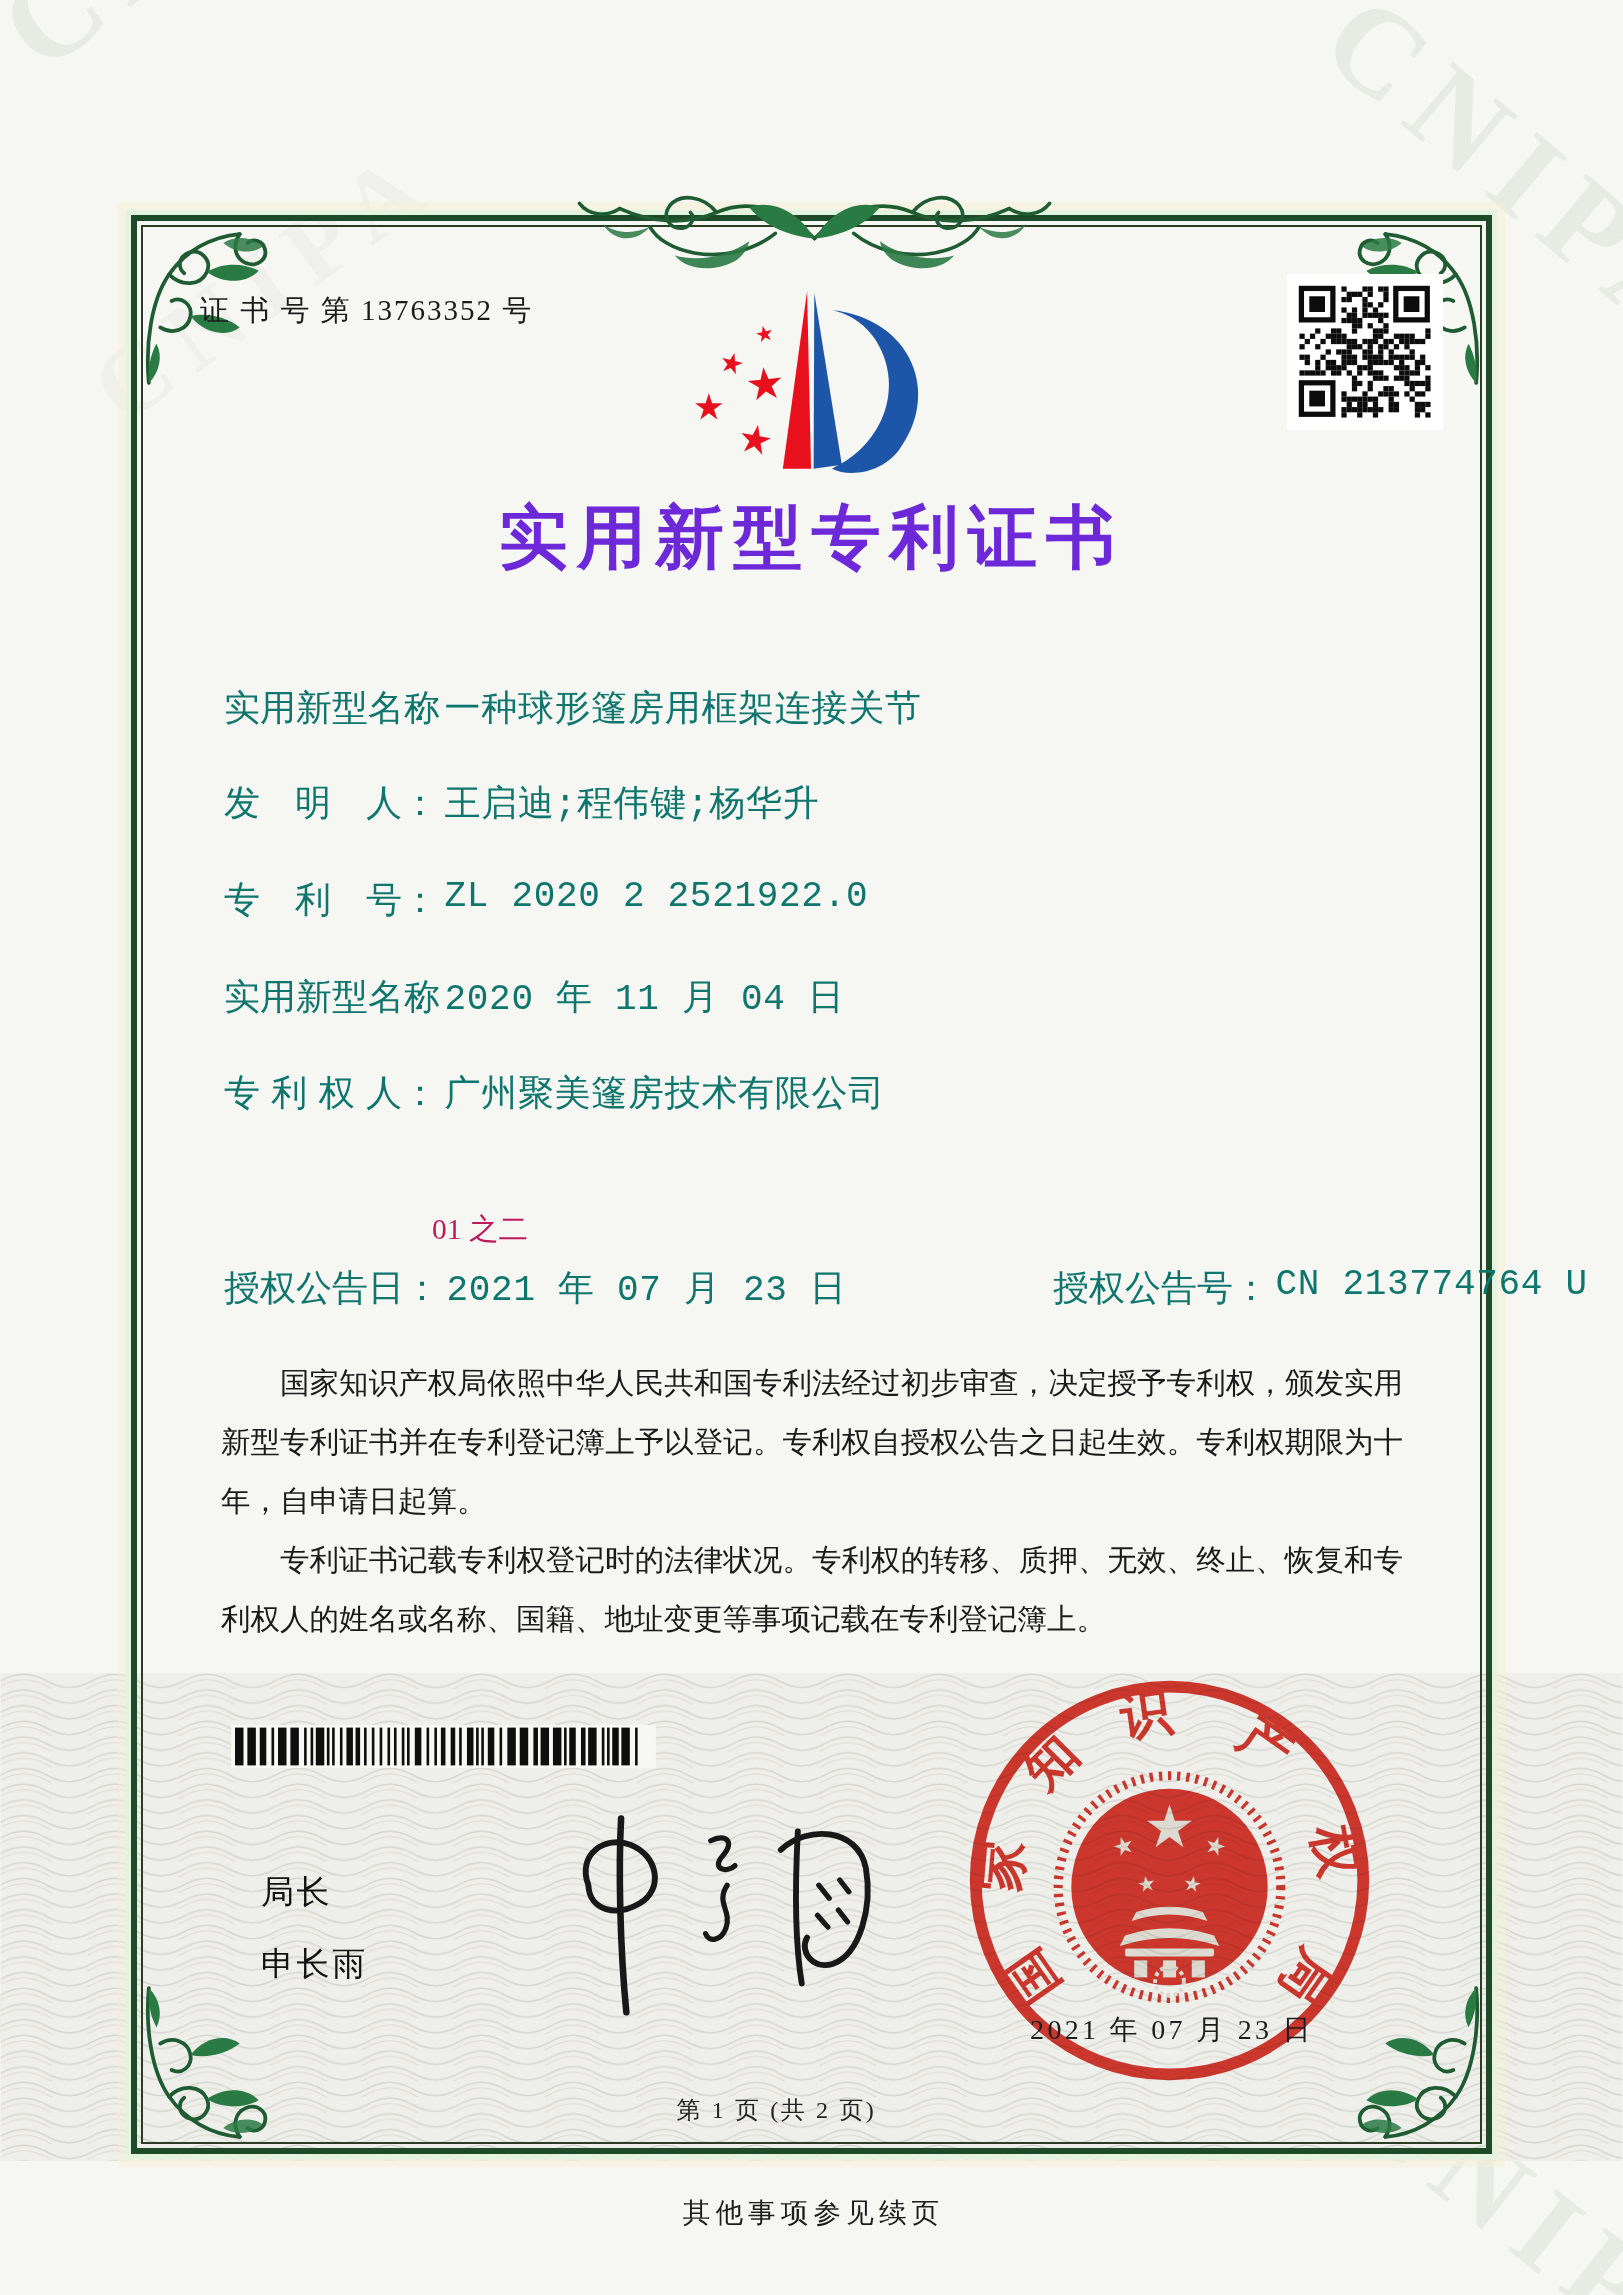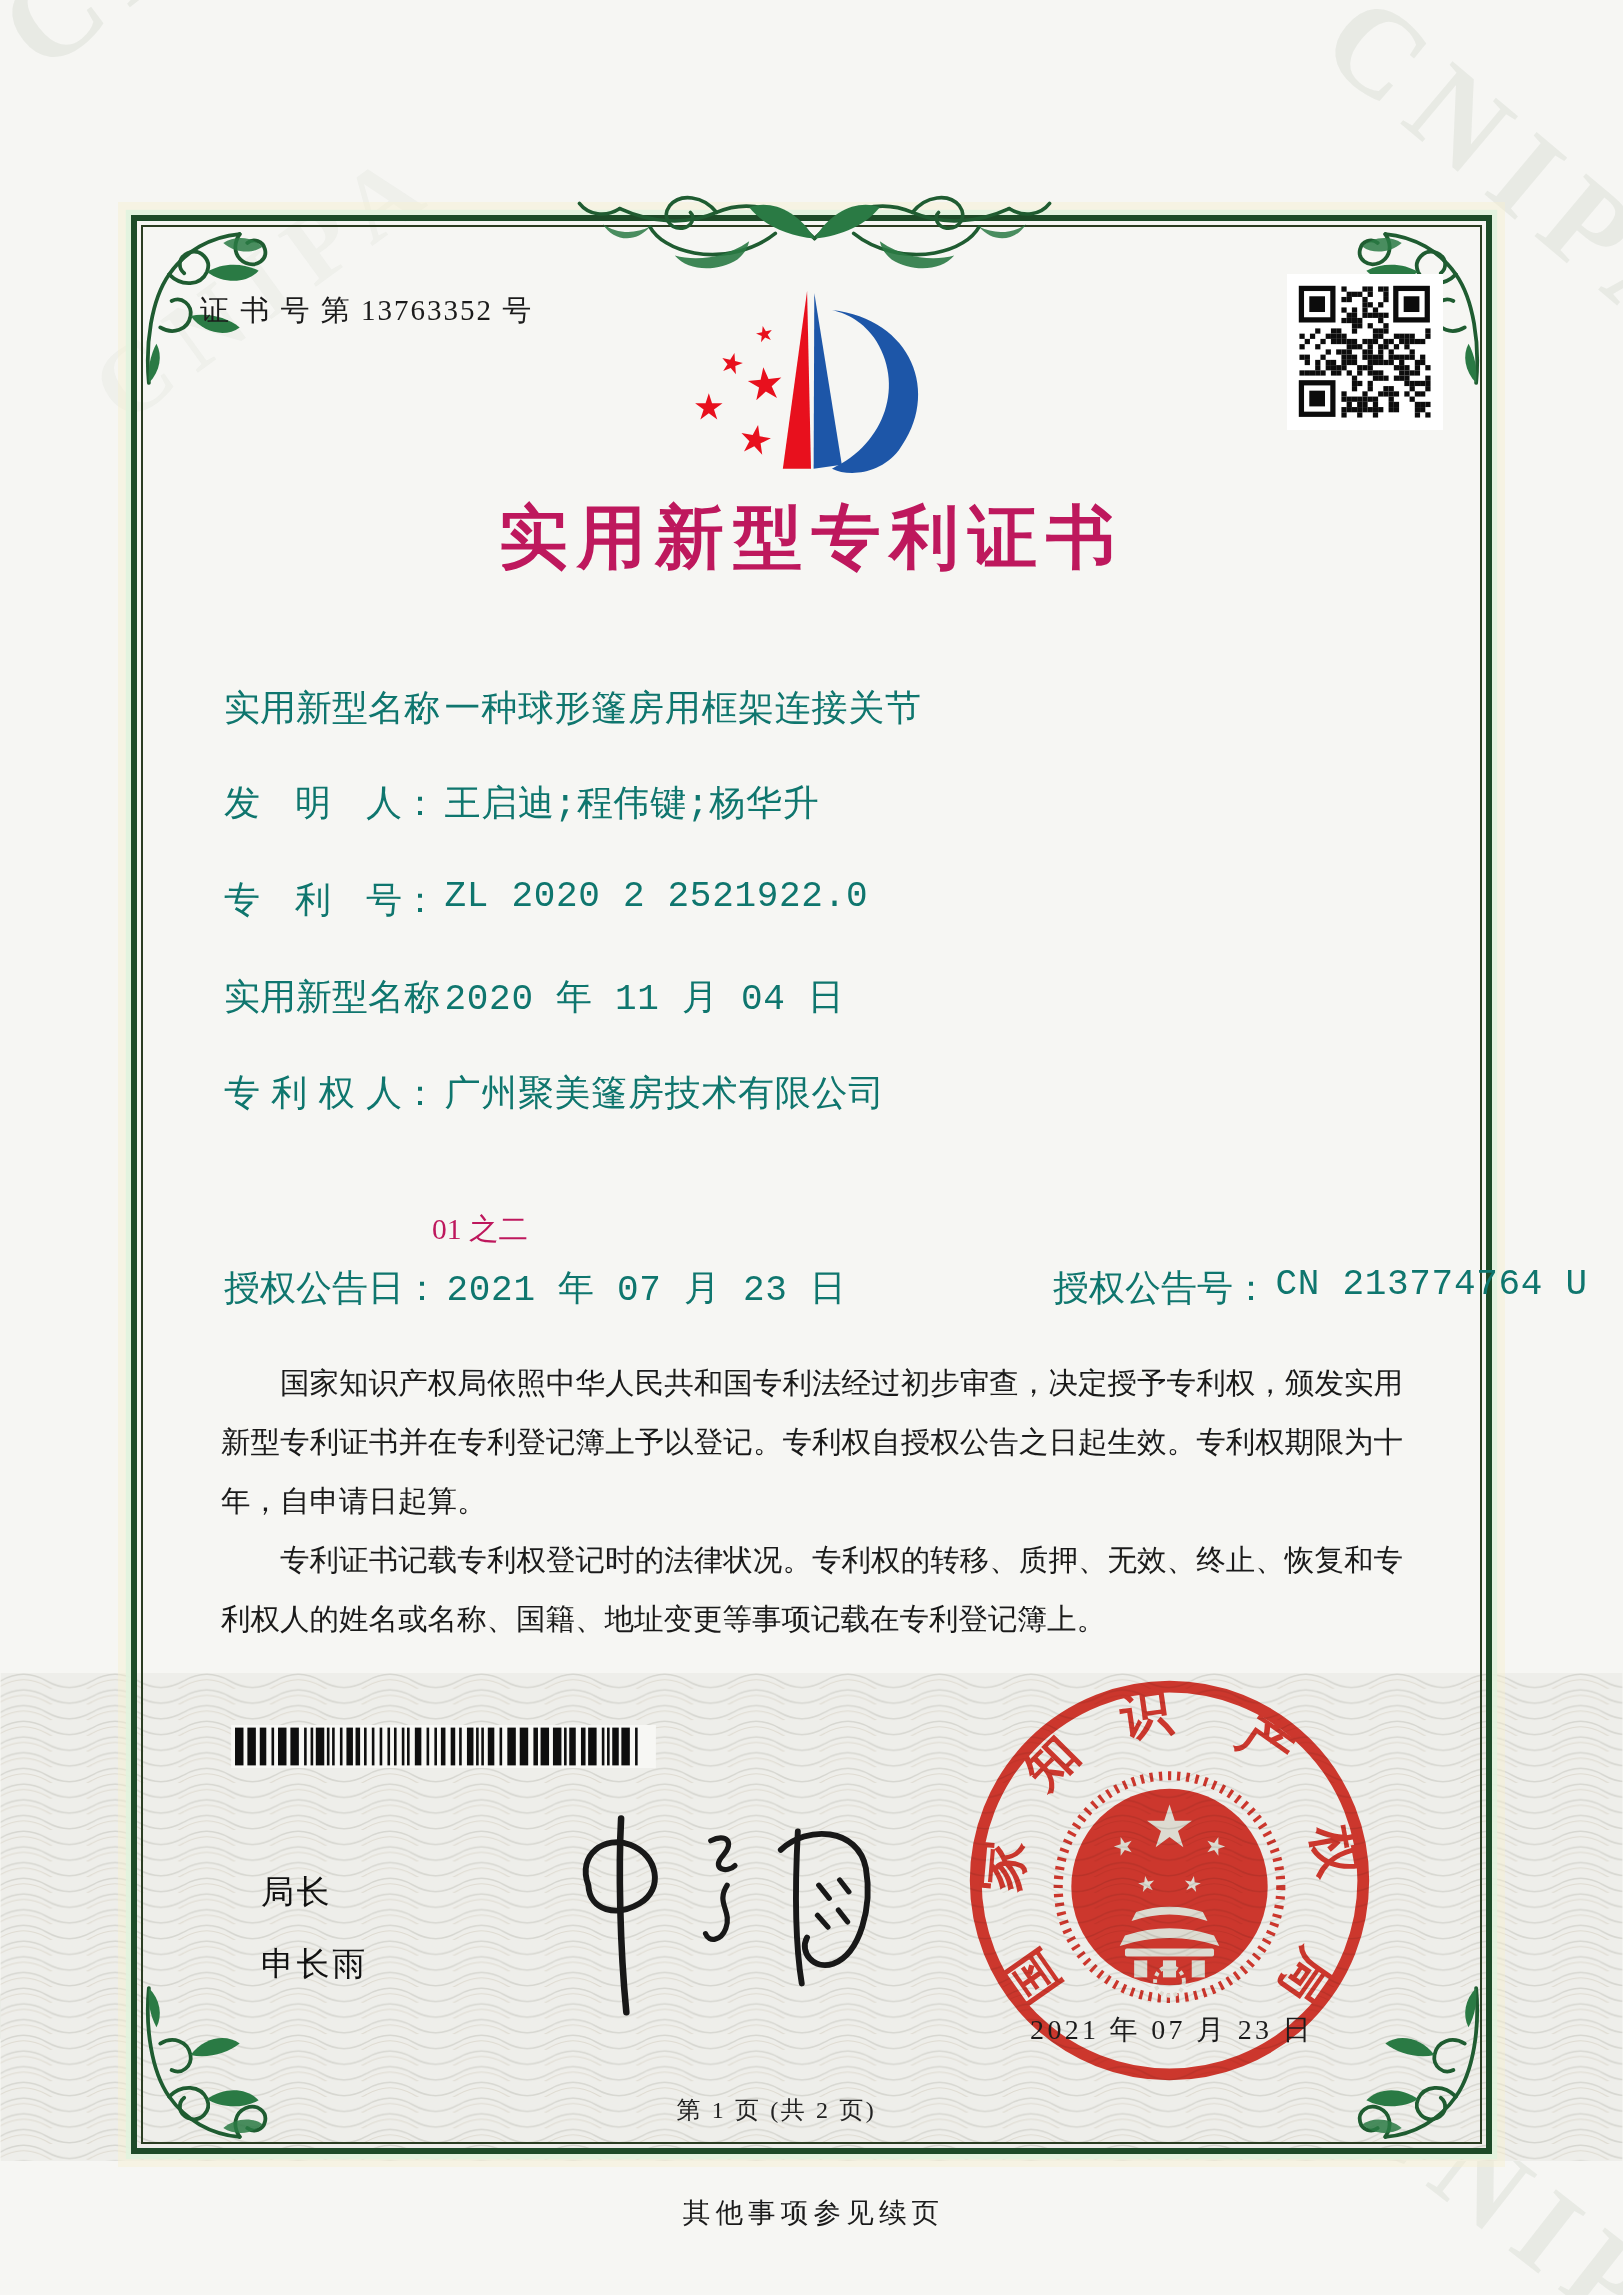--- a/index.html
+++ b/index.html
@@ -21,21 +21,21 @@
          border:2px solid #2b3d22;}
 
   .corner{position:absolute;width:154px;height:164px;z-index:2;}
   .top-ornament{position:absolute;left:572px;top:155px;width:485px;height:160px;z-index:3;}
 
   
   .cert-no{position:absolute;left:200px;top:291px;font-size:29px;letter-spacing:2px;color:#1b1b1b;z-index:3;}
   .logo{position:absolute;left:689px;top:259px;width:265px;height:228px;z-index:3;}
   .qr{position:absolute;left:1287px;top:274px;width:156px;height:156px;z-index:3;}
   .title{position:absolute;left:0;top:492px;width:1623px;text-align:center;font-size:69px;
-         font-weight:bold;letter-spacing:9.2px;color:#be185d;z-index:3;}
+         font-weight:bold;letter-spacing:9.2px;color:#6d28d9;z-index:3;}
 
   
   .row{position:absolute;left:224px;font-size:36px;white-space:nowrap;z-index:3;color:#0f766e;font-family:Liberation Mono, monospace;}
   .flabel{display:inline-block;width:178px;text-align:justify;text-align-last:justify;vertical-align:top;}
   .flabel-c{display:inline-block;vertical-align:top;}
   .colon{display:inline-block;margin-right:6.5px;vertical-align:top;}
   .fvalue{display:inline-block;vertical-align:top;letter-spacing:0.7px;}
   .addr-line2{position:absolute;left:432px;top:1210px;font-size:29.5px;z-index:3;color:#be185d;}
   .grant2{position:absolute;left:829px;top:0;white-space:nowrap;}
 

